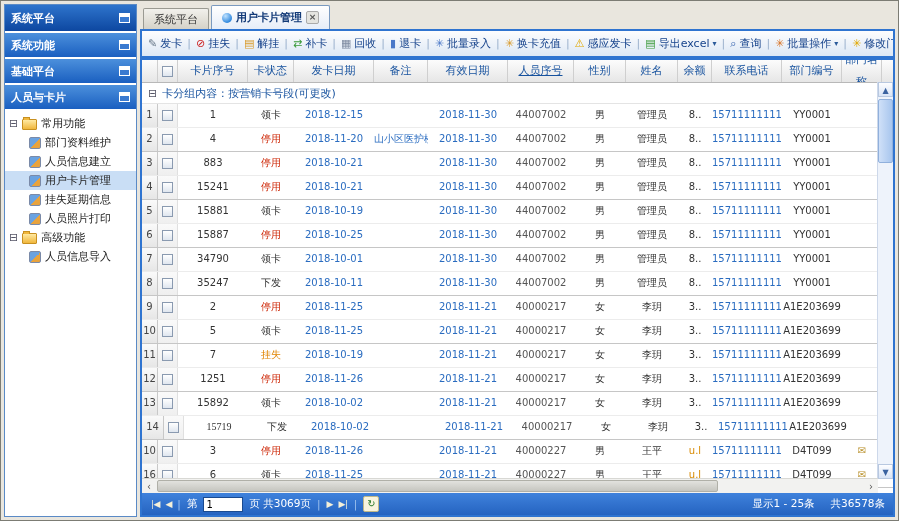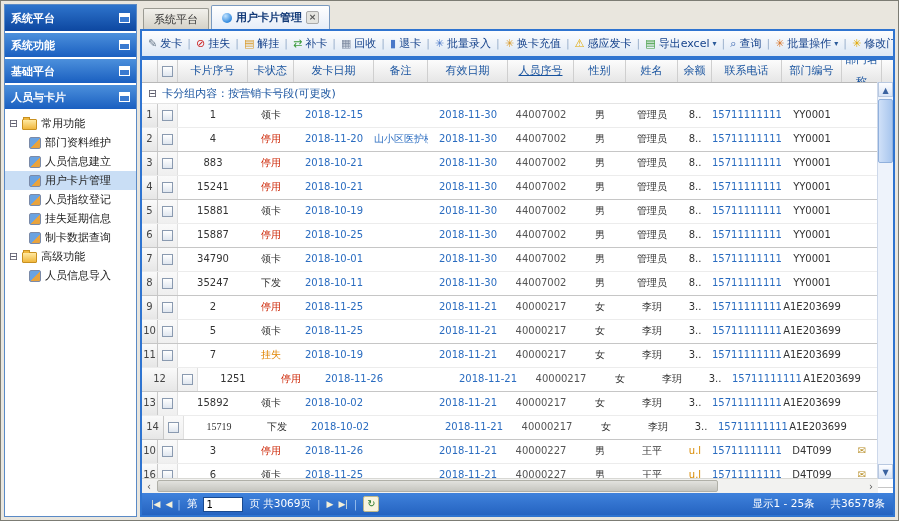--- a/index.html
+++ b/index.html
@@ -143,29 +143,25 @@
           <div class="tree-item">
             <span class="ico-leaf"></span>
             <span>人员信息建立</span>
           </div>
           <div class="tree-item selected">
             <span class="ico-leaf"></span>
             <span>用户卡片管理</span>
           </div>
           <div class="tree-item">
             <span class="ico-leaf"></span>
-            <span>人员指纹登记</span>
+            <span>挂失延期信息</span>
           </div>
           <div class="tree-item">
             <span class="ico-leaf"></span>
-            <span>挂失延期信息</span>
-          </div>
-          <div class="tree-item">
-            <span class="ico-leaf"></span>
-            <span>制卡数据查询</span>
+            <span>人员照片打印</span>
           </div>
           <div class="tree-item folder">
             <span class="expander">⊟</span>
             <span class="ico-folder"></span>
             <span>高级功能</span>
           </div>
           <div class="tree-item">
             <span class="ico-leaf"></span>
             <span>人员信息导入</span>
           </div>
@@ -474,21 +470,21 @@
                 <div class="cell c-blue" style="width: 80px;">2018-11-21</div>
                 <div class="cell c-gray" style="width: 66px;">40000217</div>
                 <div class="cell c-dark" style="width: 52px;">女</div>
                 <div class="cell c-dark" style="width: 52px;">李玥</div>
                 <div class="cell c-dark" style="color: rgb(51, 51, 51); width: 34px;">3..</div>
                 <div class="cell c-blue" style="width: 70px;">15711111111</div>
                 <div class="cell c-dark" style="width: 60px;">A1E203699</div>
                 <div class="cell c-gold" style="width: 40px;"></div>
               </div>
               <div class="row g2">
-                <div class="cell numcell" style="width: 36px;">12</div>
+                <div class="cell numcell" style="width: 16px;">12</div>
                 <div class="cell cbcell" style="width: 20px;">
                   <span class="cbx"></span>
                 </div>
                 <div class="cell c-dark" style="width: 70px;">1251</div>
                 <div class="cell " style="color: rgb(204, 34, 0); width: 46px;">停用</div>
                 <div class="cell c-blue" style="width: 80px;">2018-11-26</div>
                 <div class="cell c-blue" style="width: 54px;"></div>
                 <div class="cell c-blue" style="width: 80px;">2018-11-21</div>
                 <div class="cell c-gray" style="width: 66px;">40000217</div>
                 <div class="cell c-dark" style="width: 52px;">女</div>

